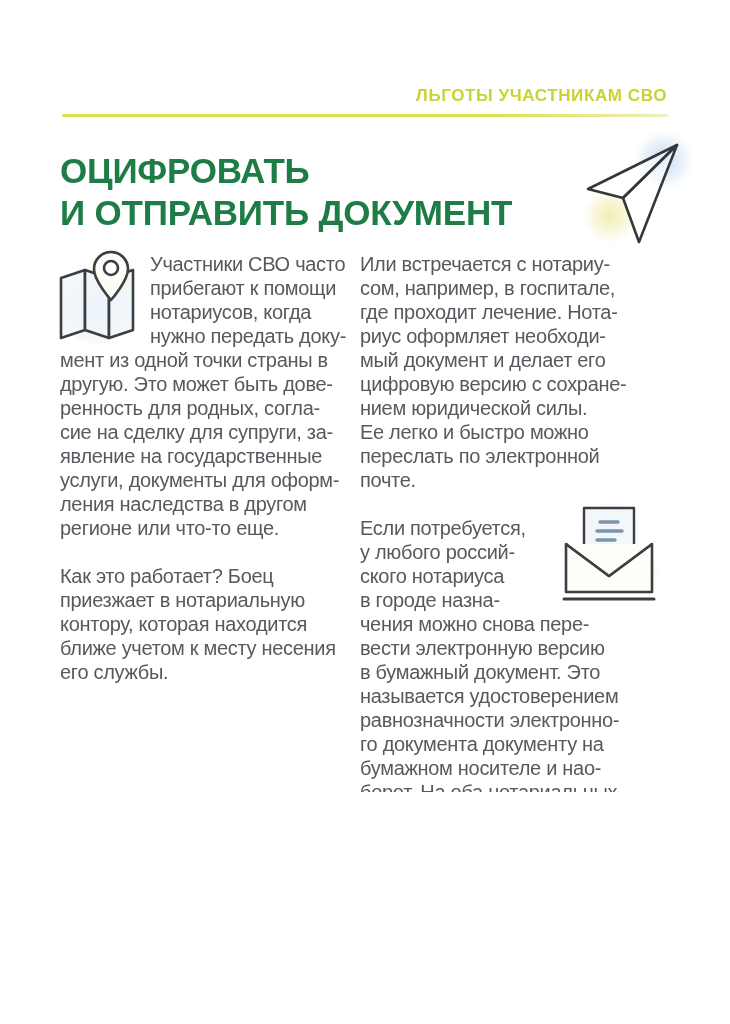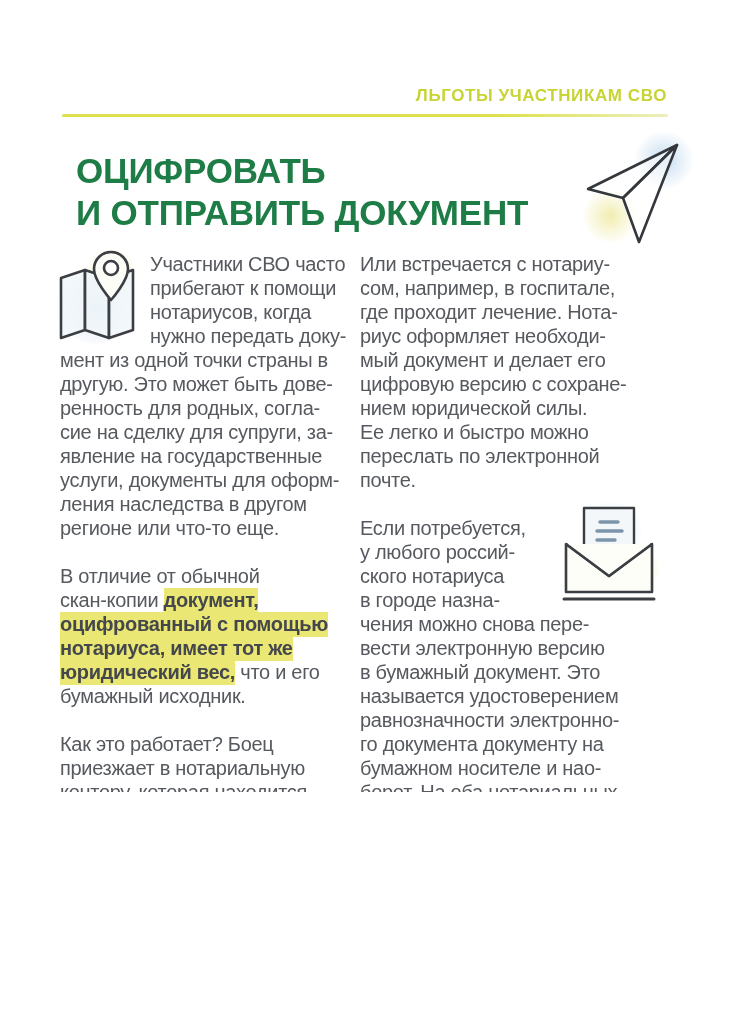--- a/index.html
+++ b/index.html
@@ -14,21 +14,21 @@
     color:#c7d434;
   }
   .rule {
     position:absolute; top:114px; left:62px; width:606px; height:3px;
     background:linear-gradient(to right,#dde14c 0%,#dde14c 72%,#edefbe 100%);
     border-radius:2px;
   }
   .title {
     position:absolute; top:150px; left:60px;
     font-size:35px; line-height:42px; font-weight:800;
-    color:#1e7c46; letter-spacing:-0.2px; white-space:pre-line;margin-left:16px;
+    color:#1e7c46; letter-spacing:-0.2px; white-space:pre-line;
   }
   .plane-wrap { position:absolute; top:132px; left:576px; width:118px; height:122px; }
   .cols {
     position:absolute; top:252px; left:60px; width:616px;
     display:flex; gap:0;
   }
   .col { width:300px; font-size:20px; line-height:24px; color:#56595e; letter-spacing:-0.3px; }
   .col p { margin:0 0 24px 0; }
   .lines { white-space:pre-line; }
   .map-float { float:left; width:88px; height:96px; margin-right:2px; }
@@ -117,26 +117,20 @@
 мент из одной точки страны в
 другую. Это может быть дове-
 ренность для родных, согла-
 сие на сделку для супруги, за-
 явление на государственные
 услуги, документы для оформ-
 ления наследства в другом
 регионе или что-то еще.</span>
       </p>
 
-      <p><span class="lines">В отличие от обычной
-скан-копии </span><span class="lines hl">документ,
-оцифрованный с помощью
-нотариуса, имеет тот же
-юридический вес,</span><span class="lines"> что и его
-бумажный исходник.</span></p>
 
       <p>
         <span class="lines">Как это работает? Боец
 приезжает в нотариальную
 контору, которая находится
 ближе учетом к месту несения
 его службы.</span>
       </p>
     </div>
 

